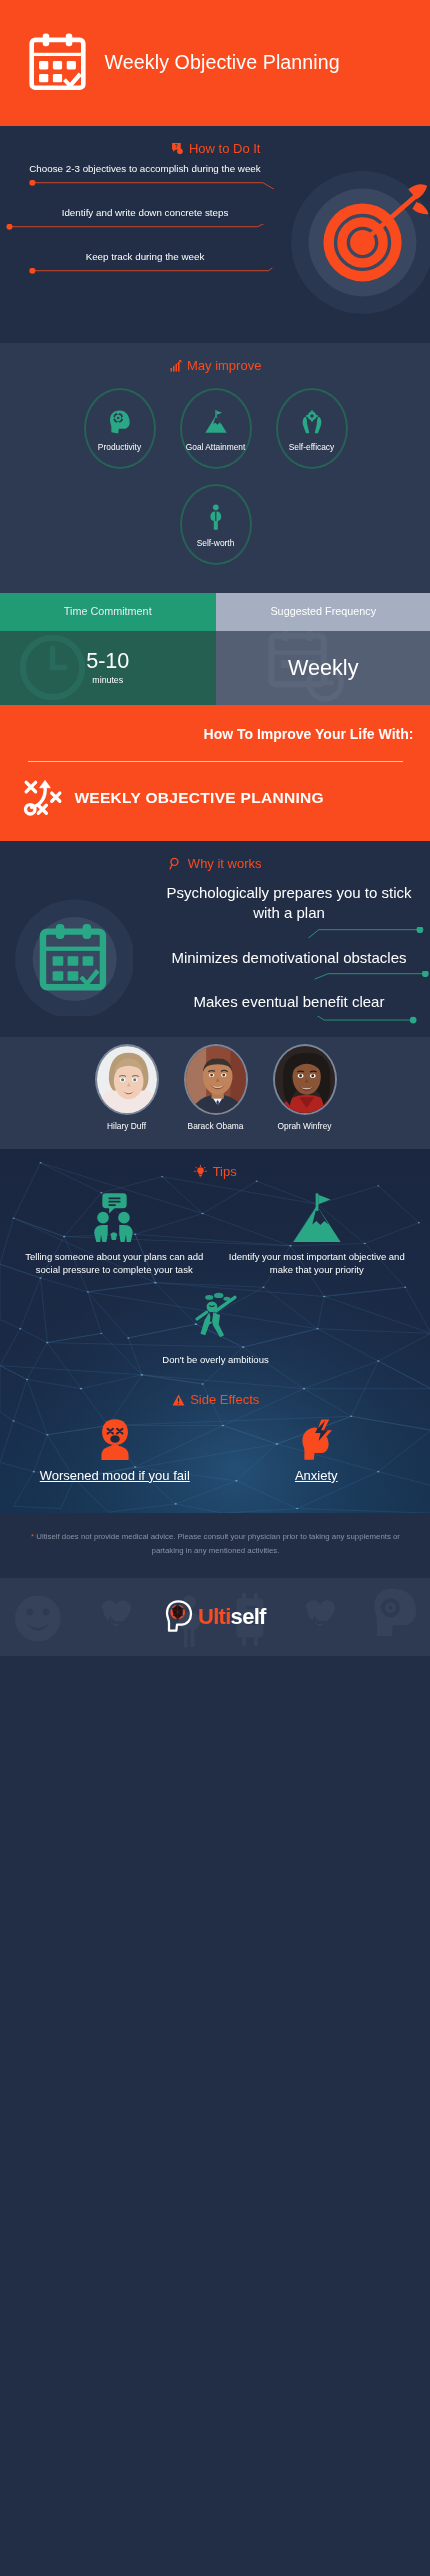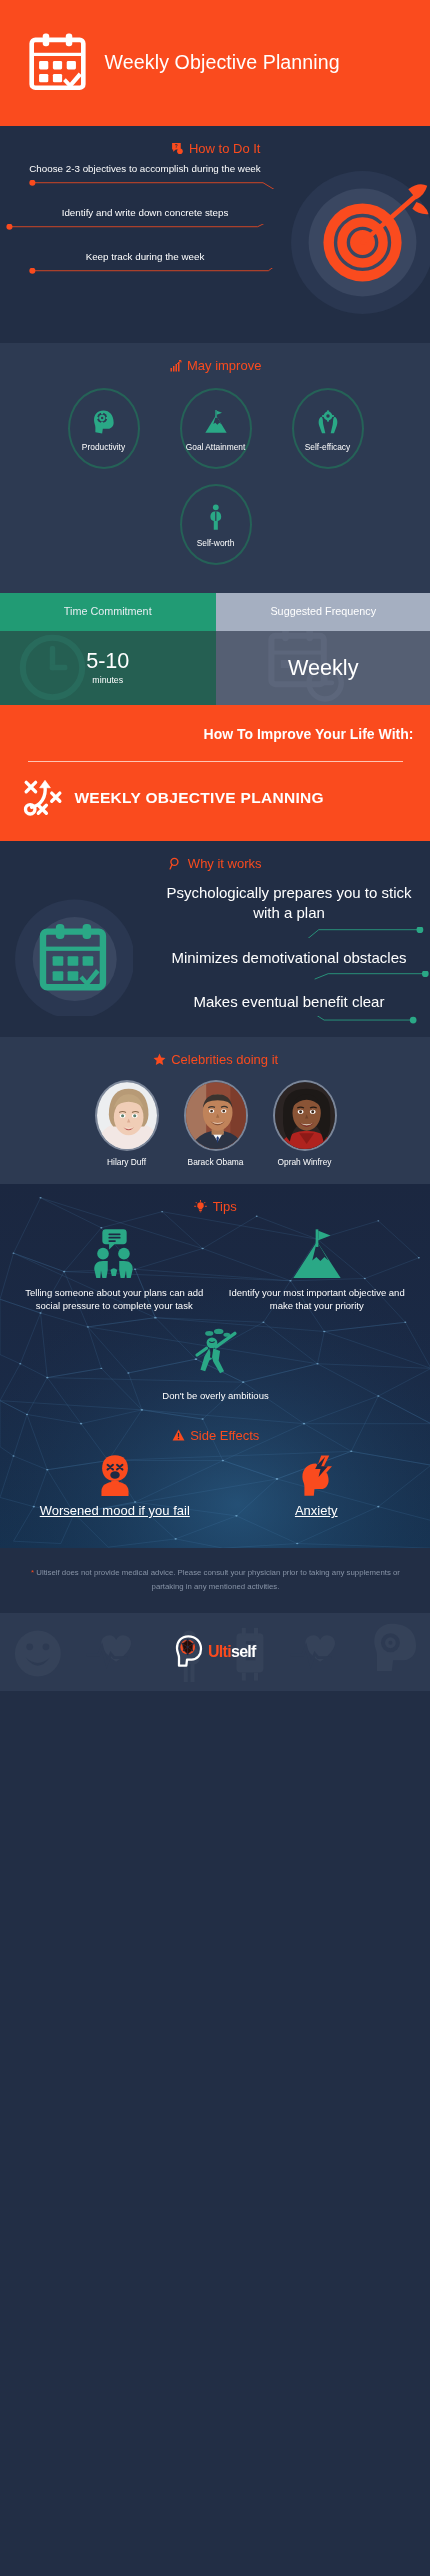--- a/index.html
+++ b/index.html
@@ -28,21 +28,21 @@
   
   .howto { background:#222e45; height:217px; position:relative; overflow:hidden; }
   .target-wrap { position:absolute; right:-6.8px; top:41px; width:155px; height:155px; }
   .howto-items { position:absolute; left:0; top:36px; width:290px; }
   .howto-item { position:relative; margin-bottom:15px; }
   .howto-text { font-size:9.8px; line-height:1.35; color:#fff; text-align:center; padding:0 13.5px 4px; }
   .howto-line { height:9.5px; }
 
   
   .improve { background:#2d3a52; padding-bottom:28px; }
-  .circles { display:flex; flex-wrap:wrap; justify-content:center; gap:15px 40px; padding:9.5px 41px 0; }
+  .circles { display:flex; flex-wrap:wrap; justify-content:center; gap:15px 24px; padding:9.5px 41px 0; }
   .circle {
     width:72px; height:81px; border:2px solid #256257; border-radius:50%;
     display:flex; flex-direction:column; align-items:center; justify-content:center; gap:6.8px;
   }
   .circle .lbl { font-size:8.4px; color:#fff; text-align:center; line-height:1.2; }
   .circle .gly { height:30px; display:flex; align-items:flex-end; }
 
   
   .tbl { display:flex; width:100%; }
   .tcol { width:50%; }
@@ -111,21 +111,21 @@
   .cta-btn {
     display:inline-block; margin-top:16px; border:1.4px solid #fff; border-radius:2px;
     padding:7.4px 21.6px; font-size:13.5px; color:#fff;
   }
 
   
   .footer { background:#2d3a52; height:78px; position:relative; overflow:hidden;
             display:flex; align-items:center; justify-content:center; gap:2.7px; }
   .footer .watermarks { position:absolute; inset:0; }
   .brand { position:relative; z-index:2; display:flex; align-items:center; gap:4.7px; }
-  .brand-text { font-size:16px; font-weight:bold; letter-spacing:-0.7px; }
+  .brand-text { font-size:22px; font-weight:bold; letter-spacing:-0.7px; }
   .brand-text .u { color:#fa4b1e; }
   .brand-text .s { color:#fff; }
 </style>
 </head>
 <body>
 
 <div class="page">
 
   <div class="header">
     <span style="flex:0 0 auto;">
@@ -374,28 +374,20 @@
         <div class="why-text">Makes eventual benefit clear</div>
         <svg width="284" height="10.8" viewBox="0 0 420 16">
           <path d="M240 -8 L262 6 H 390" stroke="#2aa886" stroke-width="1.2" fill="none"></path>
           <circle cx="394" cy="6" r="5" fill="#2aa886"></circle>
         </svg>
       </div>
     </div>
   </div>
 
   <div class="celeb">
-    <div class="sec-head">
-      <span class="ico">
-        <svg width="13" height="13" viewBox="0 0 24 24" fill="#fa4b1e">
-          <path d="M12 1 l3.2 7.2 L23 9.2 l-5.7 5.3 1.5 7.8 L12 18.6 5.2 22.3 6.7 14.5 1 9.2 8.8 8.2 z"></path>
-        </svg>
-      </span>
-      <span>Celebrities doing it</span>
-    </div>
 
     <div class="celeb-row">
       <div class="celeb-card">
         <div class="celeb-photo">
           <svg width="64" height="71" viewBox="0 0 95 105">
             <rect width="95" height="105" fill="#eceef0"></rect>
             <ellipse cx="47" cy="88" rx="44" ry="30" fill="#f2e7e4"></ellipse>
             <path d="M18 40 q4 -30 29 -30 q25 0 29 30 q2 18 -6 26 H24 q-8 -8 -6 -26z" fill="#b79a76"></path>
             <ellipse cx="47" cy="52" rx="22" ry="27" fill="#f0cdb6"></ellipse>
             <path d="M25 38 q6 -20 22 -20 q16 0 22 20 q-10 -9 -22 -9 q-12 0 -22 9z" fill="#c0a47e"></path>

